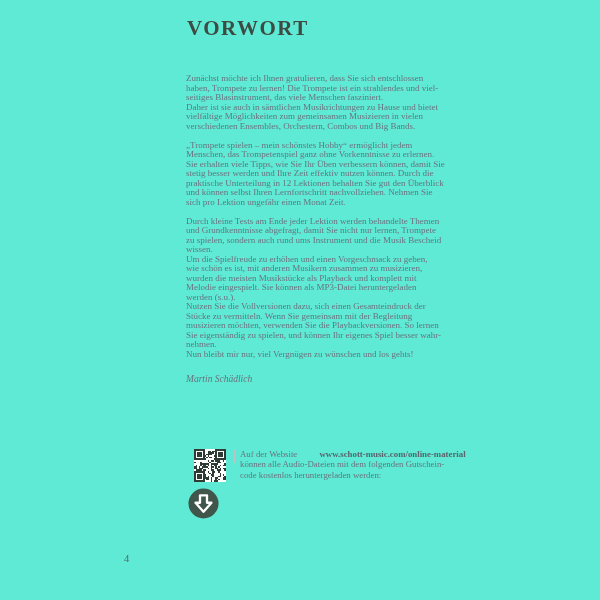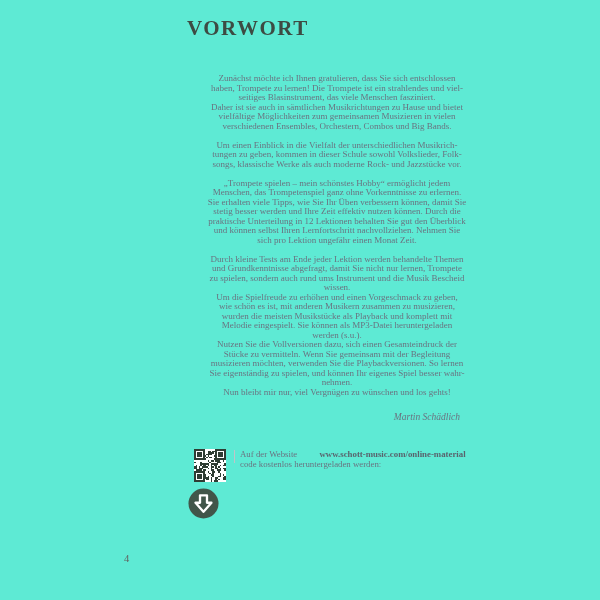--- a/index.html
+++ b/index.html
@@ -8,23 +8,23 @@
     font-family:"Liberation Serif","DejaVu Serif",serif; overflow:hidden;
   }
   .title {
     position:absolute; left:187px; top:16px; margin:0;
     font-size:21px; font-weight:700; letter-spacing:1.5px; color:#3d4b43;
   }
   .body-col {
     position:absolute; left:186px; top:74px; width:302px;
     color:#6a7380; font-size:9px; line-height:9.5px;
   }
-  .body-col p { margin:0 0 9.5px 0; white-space:pre;text-align:center; }
+  .body-col p { margin:0 0 9.5px 0; white-space:pre; }
   .signature {
-    margin-top:16px; text-align:right; padding-right:28px;
+    margin-top:16px; padding-right:28px;
     font-style:italic; font-size:9.5px; color:#6a7380;
   }
   .download-box { position:absolute; left:186px; top:448px; width:302px; height:76px; }
   .qr { position:absolute; left:8px; top:1px; width:32px; height:33px; }
   .vdivider { position:absolute; left:48px; top:2px; width:1px; height:13px; background:#c0c4c8; }
   .dl-text { position:absolute; left:54px; top:1px; font-size:8.8px; line-height:10.4px; color:#6a7380; }
   .dl-line { display:block; white-space:nowrap; }
   .dl-text b { color:#59636d; font-weight:700;margin-left:20px; }
   .dl-circle { position:absolute; left:2px; top:40px; width:31px; height:31px; }
   .page-num { position:absolute; left:124px; top:553px; font-size:10.5px; color:#61615f; }
@@ -36,23 +36,20 @@
 
   <h1 class="title">VORWORT</h1>
 
   <div class="body-col">
     <p>Zunächst möchte ich Ihnen gratulieren, dass Sie sich entschlossen
 haben, Trompete zu lernen! Die Trompete ist ein strahlendes und viel-
 seitiges Blasinstrument, das viele Menschen fasziniert.
 Daher ist sie auch in sämtlichen Musikrichtungen zu Hause und bietet
 vielfältige Möglichkeiten zum gemeinsamen Musizieren in vielen
 verschiedenen Ensembles, Orchestern, Combos und Big Bands.</p>
-    <p>Um einen Einblick in die Vielfalt der unterschiedlichen Musikrich-
-tungen zu geben, kommen in dieser Schule sowohl Volkslieder, Folk-
-songs, klassische Werke als auch moderne Rock- und Jazzstücke vor.</p>
     <p>„Trompete spielen – mein schönstes Hobby“ ermöglicht jedem
 Menschen, das Trompetenspiel ganz ohne Vorkenntnisse zu erlernen.
 Sie erhalten viele Tipps, wie Sie Ihr Üben verbessern können, damit Sie
 stetig besser werden und Ihre Zeit effektiv nutzen können. Durch die
 praktische Unterteilung in 12 Lektionen behalten Sie gut den Überblick
 und können selbst Ihren Lernfortschritt nachvollziehen. Nehmen Sie
 sich pro Lektion ungefähr einen Monat Zeit.</p>
     <p>Durch kleine Tests am Ende jeder Lektion werden behandelte Themen
 und Grundkenntnisse abgefragt, damit Sie nicht nur lernen, Trompete
 zu spielen, sondern auch rund ums Instrument und die Musik Bescheid
@@ -300,20 +297,21 @@
             <rect x="6" y="20" width="1" height="1"></rect>
             <rect x="11" y="20" width="1" height="1"></rect>
             <rect x="13" y="20" width="1" height="1"></rect>
             <rect x="14" y="20" width="1" height="1"></rect>
             <rect x="15" y="20" width="1" height="1"></rect>
           </g>
         </svg></div>
     <div class="vdivider"></div>
     <div class="dl-text">
       <span class="dl-line"><span>Auf der Website </span><b>www.schott-music.com/online-material</b></span>
+      <span class="dl-line">können alle Audio-Dateien mit dem folgenden Gutschein-</span>
       <span class="dl-line">code kostenlos heruntergeladen werden:</span>
     </div>
     <div class="dl-circle">
       <svg viewBox="0 0 32 32" width="100%" height="100%">
         <circle cx="16" cy="16" r="15.5" fill="#41564a"></circle>
         <path d="M 12.4 7.6 L 19.6 7.6 L 19.6 15.2 L 24.2 15.2 L 16 24.6 L 7.8 15.2 L 12.4 15.2 Z" fill="#41564a" stroke="#ffffff" stroke-width="2.4" stroke-linejoin="round"></path>
       </svg>
     </div>
   </div>
 

